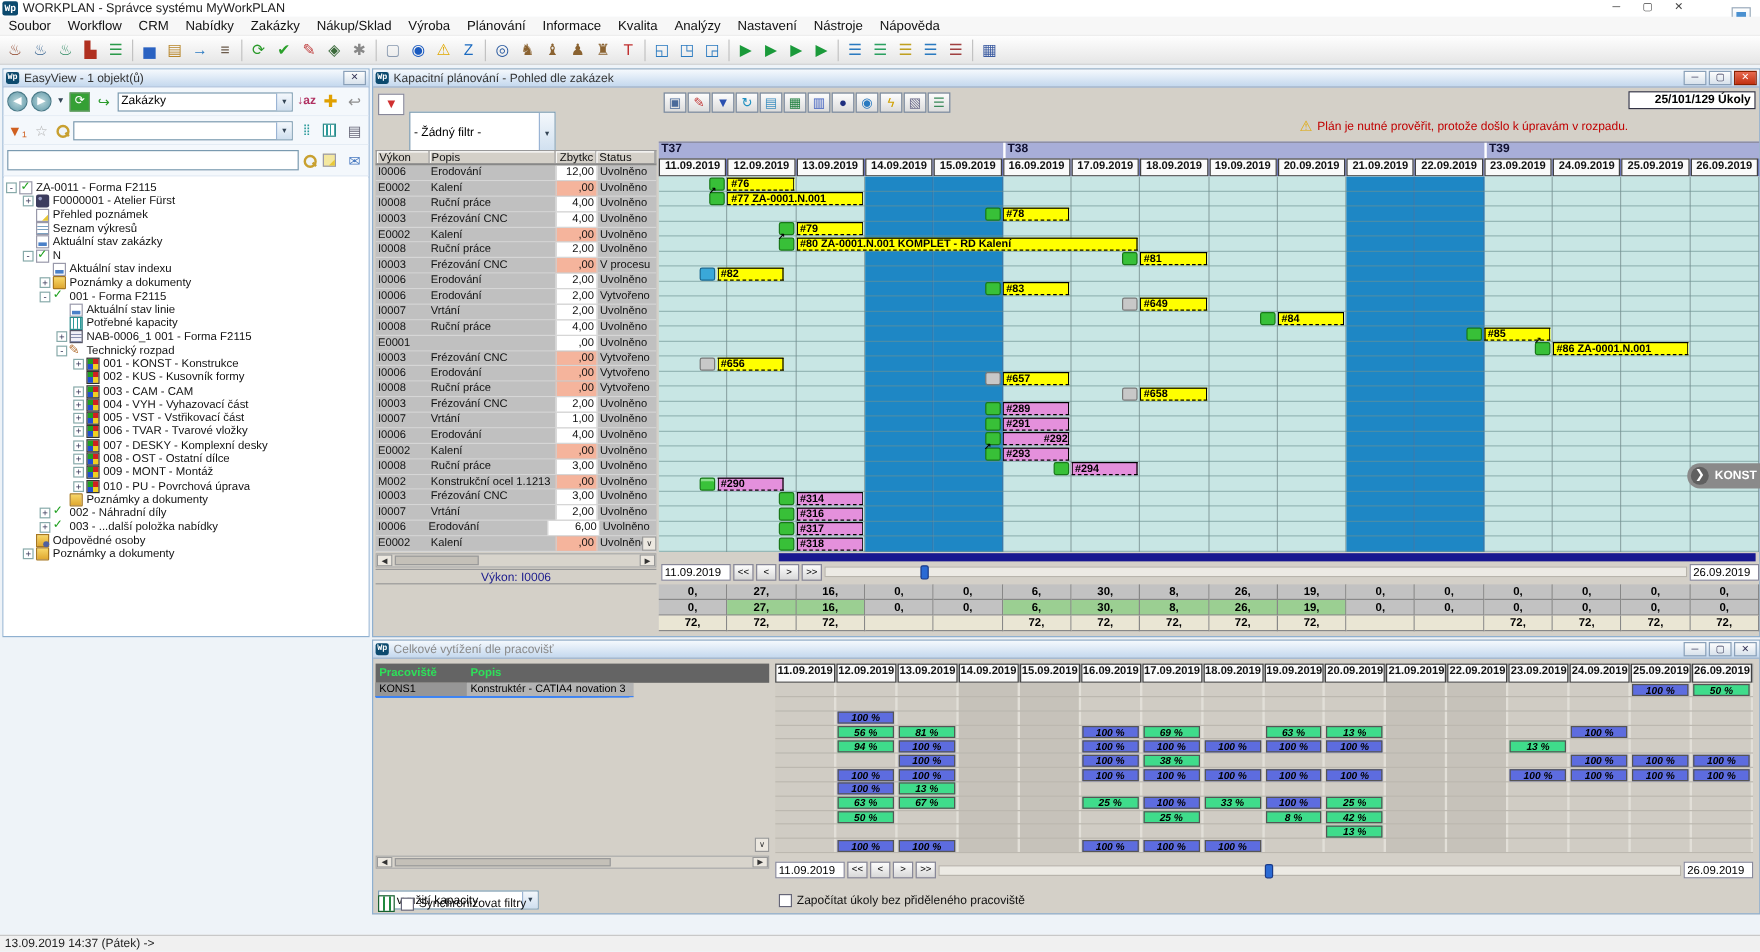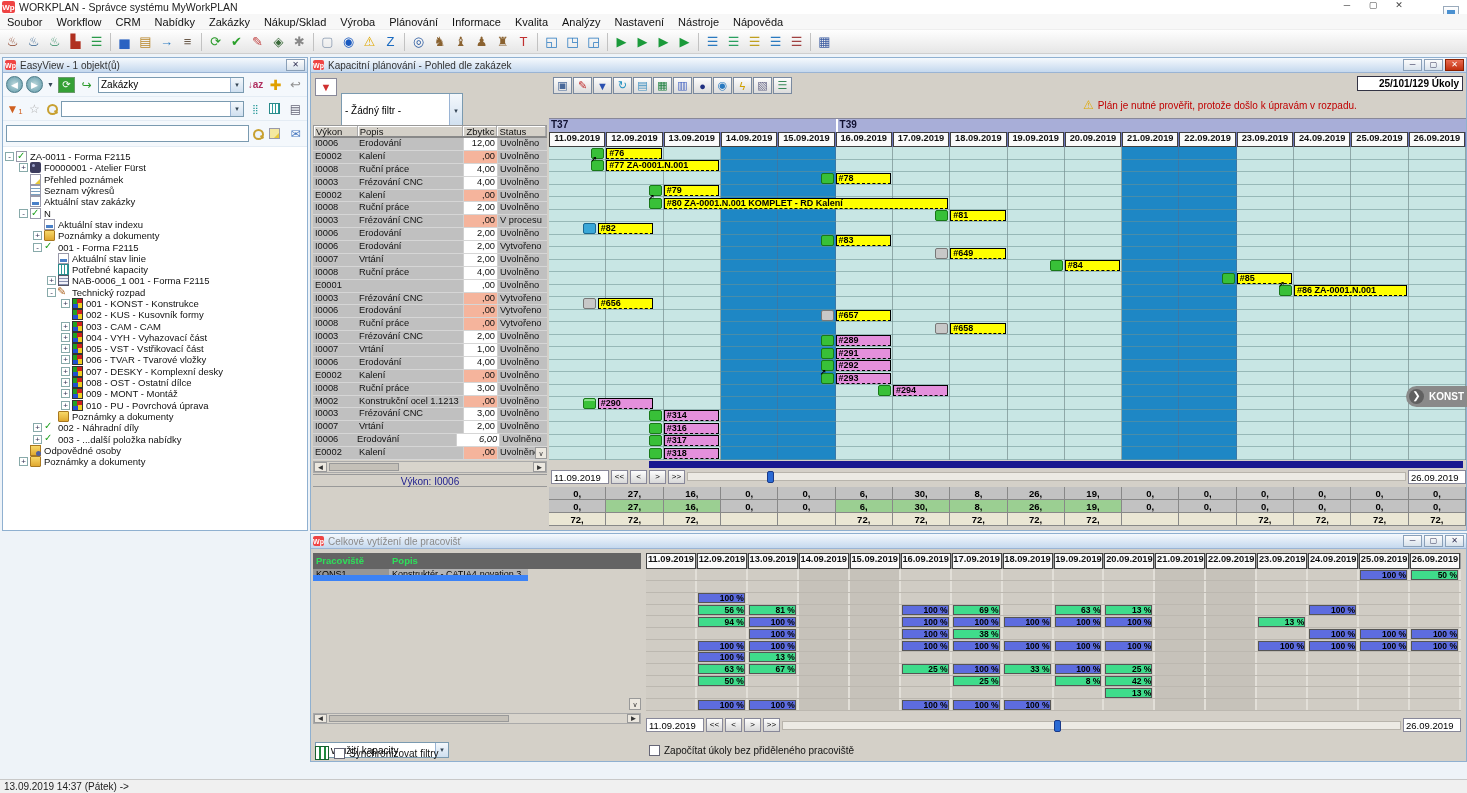--- a/index.html
+++ b/index.html
@@ -3,22 +3,22 @@
 <meta charset="utf-8">
 <style>
   * { margin:0; padding:0; box-sizing:border-box; }
   html,body { width:1467px; height:793px; overflow:hidden;
     font-family:"Liberation Sans","DejaVu Sans",sans-serif; background:#eef3f8; }
   #app { position:relative; width:1467px; height:793px; background:#eef3f8; }
 
   
   .titlebar { position:absolute; left:0; top:0; width:100%; height:14px; background:#fff;
     display:flex; align-items:center; font-size:10.5px; color:#222; }
-  .wp-logo { width:13px; height:12px; background:#ef4444; color:#fff; font-size:8px; font-weight:bold;
-    display:inline-flex; align-items:center; justify-content:center; margin:0 4px 0 2px; border-radius:2px; }
+  .wp-logo { width:13px; height:12px; background:#0c4a6e; color:#fff; font-size:8px; font-weight:bold;
+    display:inline-flex; align-items:center; justify-content:center; margin:0 4px 0 2px; border-radius:2px;font-family:Liberation Mono, monospace; }
   .winbtns { position:absolute; right:55px; top:0; display:flex; }
   .wb { width:26px; height:13px; text-align:center; font-size:9px; color:#444; cursor:default; }
   .corner-box { position:absolute; right:8px; top:6px; width:16px; height:16px; border:1px solid #9ab;
     background:linear-gradient(#fff,#dce8f4); }
   .corner-box::after { content:""; position:absolute; left:3px; top:3px; width:8px; height:8px; background:#4a90d0; }
   .menubar { position:absolute; left:0; top:14px; width:100%; height:16px; background:#f7f7f7;
     display:flex; align-items:center; font-size:11px; color:#111; border-bottom:1px solid #eee; }
   .menu-item { padding:0 7px; height:16px; line-height:16px; cursor:default; }
   .toolbar { position:absolute; left:0; top:30px; width:100%; height:24px;
     background:linear-gradient(#fefefe,#e6e6e6); border-bottom:1px solid #cfcfcf;
@@ -153,29 +153,29 @@
     display:flex; align-items:center; gap:5px; padding-left:3px; cursor:default; }
   .next-circ { width:15px; height:15px; border-radius:50%; background:#606060; color:#fff; text-align:center;
     line-height:14px; font-size:10px; }
 
   
   #workwin { left:310px; top:533px; width:1157px; height:229px; background:#d4d0c8; }
   #workwin .wtitle { color:#8a8a8a; }
   .wl-hdr-left { position:absolute; display:flex; background:#646464; }
   .wl-hdr-left > div { color:#2ee05a; font-size:9.5px; font-weight:bold; padding:2px 3px; white-space:nowrap; overflow:hidden; }
   .wl-date-hdr { position:absolute; background:#9a9a9a; display:flex; }
-  .wl-row-left { position:absolute; display:flex; border-bottom:6px solid #3b82f6; }
+  .wl-row-left { position:absolute; display:flex; border-bottom:1px solid #3b82f6; }
   .wl-code { background:#969696; font-size:9px; padding:0 3px; color:#000; white-space:nowrap; overflow:hidden; }
   .wl-desc { background:#b4b4b4; font-size:9px; padding:0 3px; color:#000; white-space:nowrap; overflow:hidden; flex:1; }
   #wl-grid { position:absolute; background:#d0ccc4; overflow:hidden; }
   .wl-col { position:absolute; top:0; bottom:0; border-right:2px solid #e2dfd8; }
   .wl-col.we { background:#c6c2ba; }
   .wl-line { position:absolute; left:0; right:0; border-bottom:1px solid #bcb8b0; }
-  .pct { position:absolute; height:10px; font-size:8.5px; font-weight:bold; text-align:right; color:#000;
-    border:1px solid #555; line-height:9px; cursor:default; }
+  .pct { position:absolute; height:10px; font-size:8.5px; font-weight:bold; text-align:center; color:#000;
+    border:1px solid #555; line-height:9px; cursor:default;font-style:italic; }
   .pct.g { background:#3fdc8b; }
   .pct.b { background:#5d6cdf; }
   .chk { width:11px; height:11px; border:1px solid #667; background:#fff; display:inline-block; flex:none; }
   .chk-lbl { font-size:10px; color:#111; margin-left:4px; white-space:nowrap; }
   .mini-v { position:absolute; width:12px; height:12px; background:#ece8e0; border:1px solid #999; font-size:7px;
     text-align:center; line-height:11px; color:#333; }
   .green-grid-ic { width:14px; height:14px; background:repeating-linear-gradient(90deg,#fff 0 3px,#1f8a3f 3px 5px),#fff;
     border:1px solid #186030; display:inline-block; flex:none; }
 
   .statusbar { position:absolute; left:0; top:779px; width:100%; height:14px; background:#f0f0f0;
@@ -624,21 +624,21 @@
         </div>
         <div class="trow2" style="height: 12.88px;">
           <div style="width: 44px;">I0007</div>
           <div style="width: 106px;">Vrtání</div>
           <div class="c-qty" style="width: 35px;">2,00</div>
           <div style="width: 49px;">Uvolněno</div>
         </div>
         <div class="trow2" style="height: 12.88px;">
           <div style="width: 44px;">I0006</div>
           <div style="width: 106px;">Erodování</div>
-          <div class="c-qty" style="width: 46px; font-style: italic;">6,00</div>
+          <div class="c-qty" style="width: 46px;">6,00</div>
           <div style="width: 49px;">Uvolněno</div>
         </div>
         <div class="trow2" style="height: 12.88px;">
           <div style="width: 44px;">E0002</div>
           <div style="width: 106px;">Kalení</div>
           <div class="c-qty alert" style="width: 35px;">,00</div>
           <div style="width: 49px;">Uvolněno</div>
         </div>
       </div>
     <div class="abs mini-v" style="left:224px;top:389px">∨</div>
@@ -676,20 +676,21 @@
       <span>Obarvit dle linie zakázky</span>
         <span class="combo-arrow">▾</span>
     </div>
     <div class="abs" style="left:772px;top:40px;display:flex;align-items:center;gap:4px">
       <span class="warn-tri">⚠</span>
       <span class="warn-text">Plán je nutné prověřit, protože došlo k úpravám v rozpadu.</span>
     </div>
 
     <div class="abs weeks" style="left:238px;top:60px;width:917px;height:14px" id="week-row">
         <div class="week-seg" style="width: 31.25%; border-left: none;">T37</div>
+        <div class="week-seg" style="width: 43.75%;">T38</div>
         <div class="week-seg" style="width: 25%;">T39</div>
       </div>
     <div class="abs date-hdr" style="left:238px;top:74px;width:917px;height:15px" id="date-row">
         <div class="date-cell">11.09.2019</div>
         <div class="date-cell">12.09.2019</div>
         <div class="date-cell">13.09.2019</div>
         <div class="date-cell">14.09.2019</div>
         <div class="date-cell">15.09.2019</div>
         <div class="date-cell">16.09.2019</div>
         <div class="date-cell">17.09.2019</div>
@@ -761,21 +762,21 @@
         <div class="bar yellow" style="left: 56.25%; width: calc(6.25% - 2px); top: 113.18px;">#84<div class="bicon green" style="left: -16px;"></div></div>
         <div class="bar yellow" style="left: 75%; width: calc(6.25% - 2px); top: 125.7px;">#85<div class="bicon green" style="left: -16px;"></div></div>
         <div class="bar yellow" style="left: 81.25%; width: calc(12.5% - 2px); top: 138.22px;">#86 ZA-0001.N.001<div class="bicon green" style="left: -16px;">
             <div class="arr">↗</div>
           </div></div>
         <div class="bar yellow" style="left: 5.3125%; width: calc(6.25% - 2px); top: 150.74px;">#656<div class="bicon grey" style="left: -16px;"></div></div>
         <div class="bar yellow" style="left: 31.25%; width: calc(6.25% - 2px); top: 163.26px;">#657<div class="bicon grey" style="left: -16px;"></div></div>
         <div class="bar yellow" style="left: 43.75%; width: calc(6.25% - 2px); top: 175.78px;">#658<div class="bicon grey" style="left: -16px;"></div></div>
         <div class="bar pink" style="left: 31.25%; width: calc(6.25% - 2px); top: 188.3px;">#289<div class="bicon green" style="left: -16px;"></div></div>
         <div class="bar pink" style="left: 31.25%; width: calc(6.25% - 2px); top: 200.82px;">#291<div class="bicon green" style="left: -16px;"></div></div>
-        <div class="bar pink" style="left: 31.25%; width: calc(6.25% - 2px); top: 213.34px;">#292<div class="bicon green" style="left: -16px;"></div></div>
+        <div class="bar pink" style="left: 31.25%; width: calc(6.25% - 2px); top: 213.34px; text-align: right;">#292<div class="bicon green" style="left: -16px;"></div></div>
         <div class="bar pink" style="left: 31.25%; width: calc(6.25% - 2px); top: 225.86px;">#293<div class="bicon green" style="left: -16px;">
             <div class="arr">↗</div>
           </div></div>
         <div class="bar pink" style="left: 37.5%; width: calc(6.25% - 2px); top: 238.38px;">#294<div class="bicon green" style="left: -16px;"></div></div>
         <div class="bar pink" style="left: 5.3125%; width: calc(6.25% - 2px); top: 250.9px;">#290<div class="bicon cube" style="left: -16px;"></div></div>
         <div class="bar pink" style="left: 12.5%; width: calc(6.25% - 2px); top: 263.42px;">#314<div class="bicon green" style="left: -16px;"></div></div>
         <div class="bar pink" style="left: 12.5%; width: calc(6.25% - 2px); top: 275.94px;">#316<div class="bicon green" style="left: -16px;"></div></div>
         <div class="bar pink" style="left: 12.5%; width: calc(6.25% - 2px); top: 288.46px;">#317<div class="bicon green" style="left: -16px;"></div></div>
         <div class="bar pink" style="left: 12.5%; width: calc(6.25% - 2px); top: 300.98px;">#318<div class="bicon green" style="left: -16px;"></div></div>
       </div>

